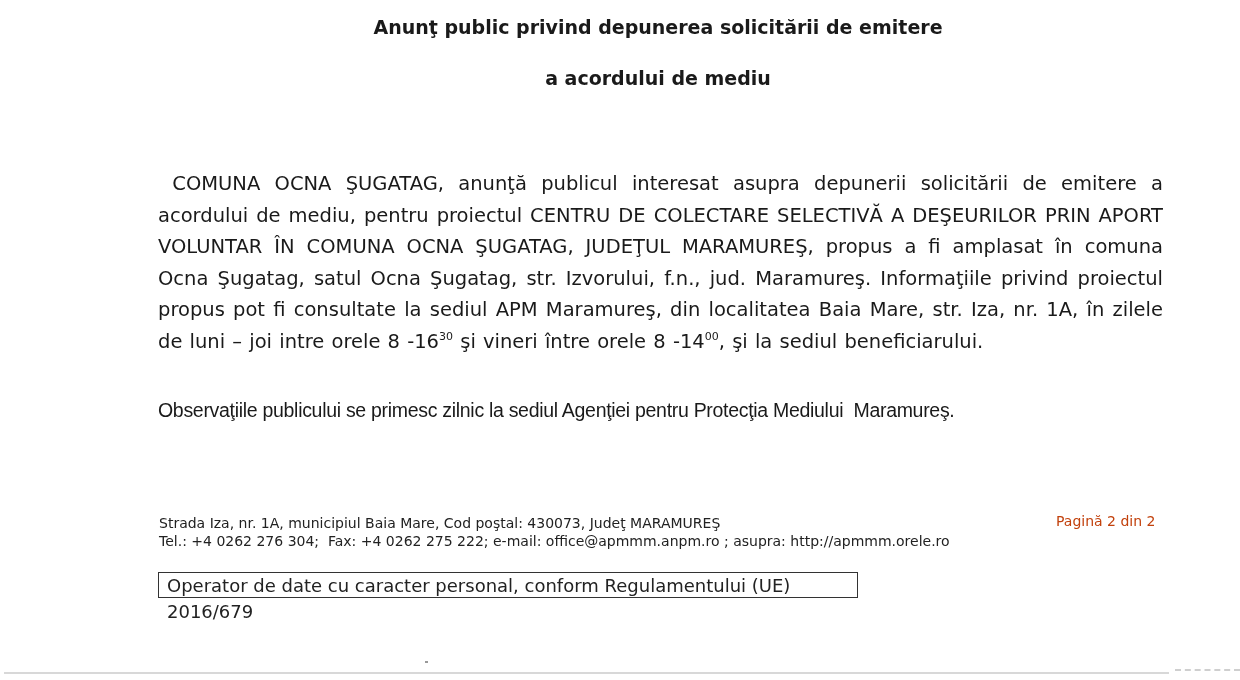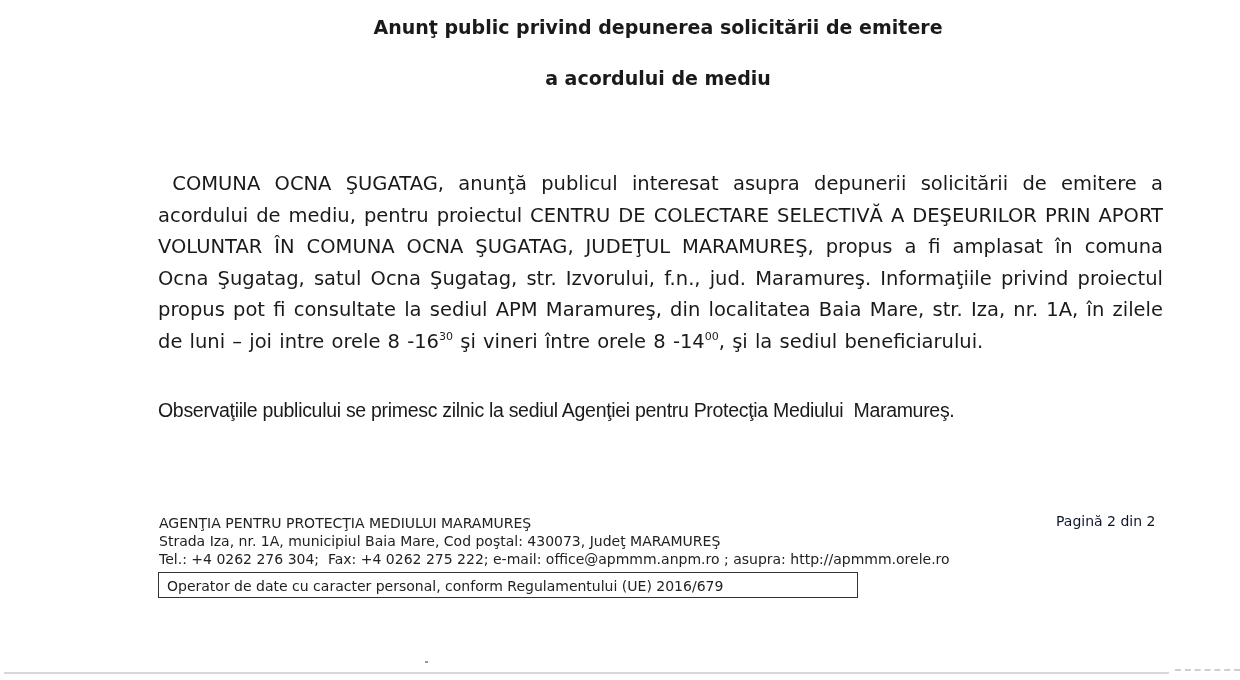--- a/index.html
+++ b/index.html
@@ -65,30 +65,30 @@
     }
     .footer .line { white-space: pre; }
     .footer a {
       color: #222;
     }
     .page-num {
       position: absolute;
       left: 1056px;
       top: 513px;
       font-size: 14px;
-      color: #0f172a;
+      color: #c2410c;
     }
     .gdpr-box {
       position: absolute;
       left: 158px;
       top: 572px;
       width: 700px;
       height: 26px;
       border: 1.5px solid #333;
-      font-size: 14px;
+      font-size: 18px;
       color: #222;
       line-height: 26px;
       padding-left: 8px;
       box-sizing: border-box;
     }
     .bottom-rule {
       position: absolute;
       left: 4px;
       top: 672px;
       width: 1165px;
@@ -118,21 +118,20 @@
 <div>
 
   <div class="title title-1">Anunţ public privind depunerea solicitării de emitere</div>
   <div class="title title-2">a acordului de mediu</div>
 
   <div class="body-para">&nbsp;<b>COMUNA OCNA ŞUGATAG,</b><span> anunţă publicul interesat asupra depunerii solicitării de emitere a acordului de mediu, pentru proiectul </span><b>CENTRU DE COLECTARE SELECTIVĂ A DEŞEURILOR PRIN APORT VOLUNTAR ÎN COMUNA OCNA ŞUGATAG, JUDEŢUL MARAMUREŞ, propus a fi amplasat în comuna Ocna Şugatag, satul Ocna Şugatag, str. Izvorului, f.n., jud. Maramureş.</b><span> Informaţiile privind proiectul propus pot fi consultate la sediul APM Maramureş, din localitatea Baia Mare, str. Iza, nr. 1A, în zilele de luni – joi intre orele 8 -16</span><sup>30</sup><span> şi vineri între orele 8 -14</span><sup>00</sup><span>, şi la sediul beneficiarului.</span></div>
 
   <div class="obs">Observaţiile publicului se primesc zilnic la sediul Agenţiei pentru Protecţia Mediului  Maramureş.</div>
 
   <div class="footer">
-    <div class="line">AGENŢIA PENTRU PROTECŢIA MEDIULUI MARAMUREŞ</div>
     <div class="line">Strada Iza, nr. 1A, municipiul Baia Mare, Cod poştal: 430073, Judeţ MARAMUREŞ</div>
     <div class="line"><span>Tel.: +4 0262 276 304;  Fax: +4 0262 275 222; e-mail: </span><a>office@apmmm.anpm.ro</a><span> ; asupra: </span><a>http://apmmm.orele.ro</a></div>
   </div>
 
   <div class="page-num">Pagină 2 din 2</div>
 
   <div class="gdpr-box">Operator de date cu caracter personal, conform Regulamentului (UE) 2016/679</div>
 
   <div class="speck"></div>
   <div class="bottom-rule"></div>

